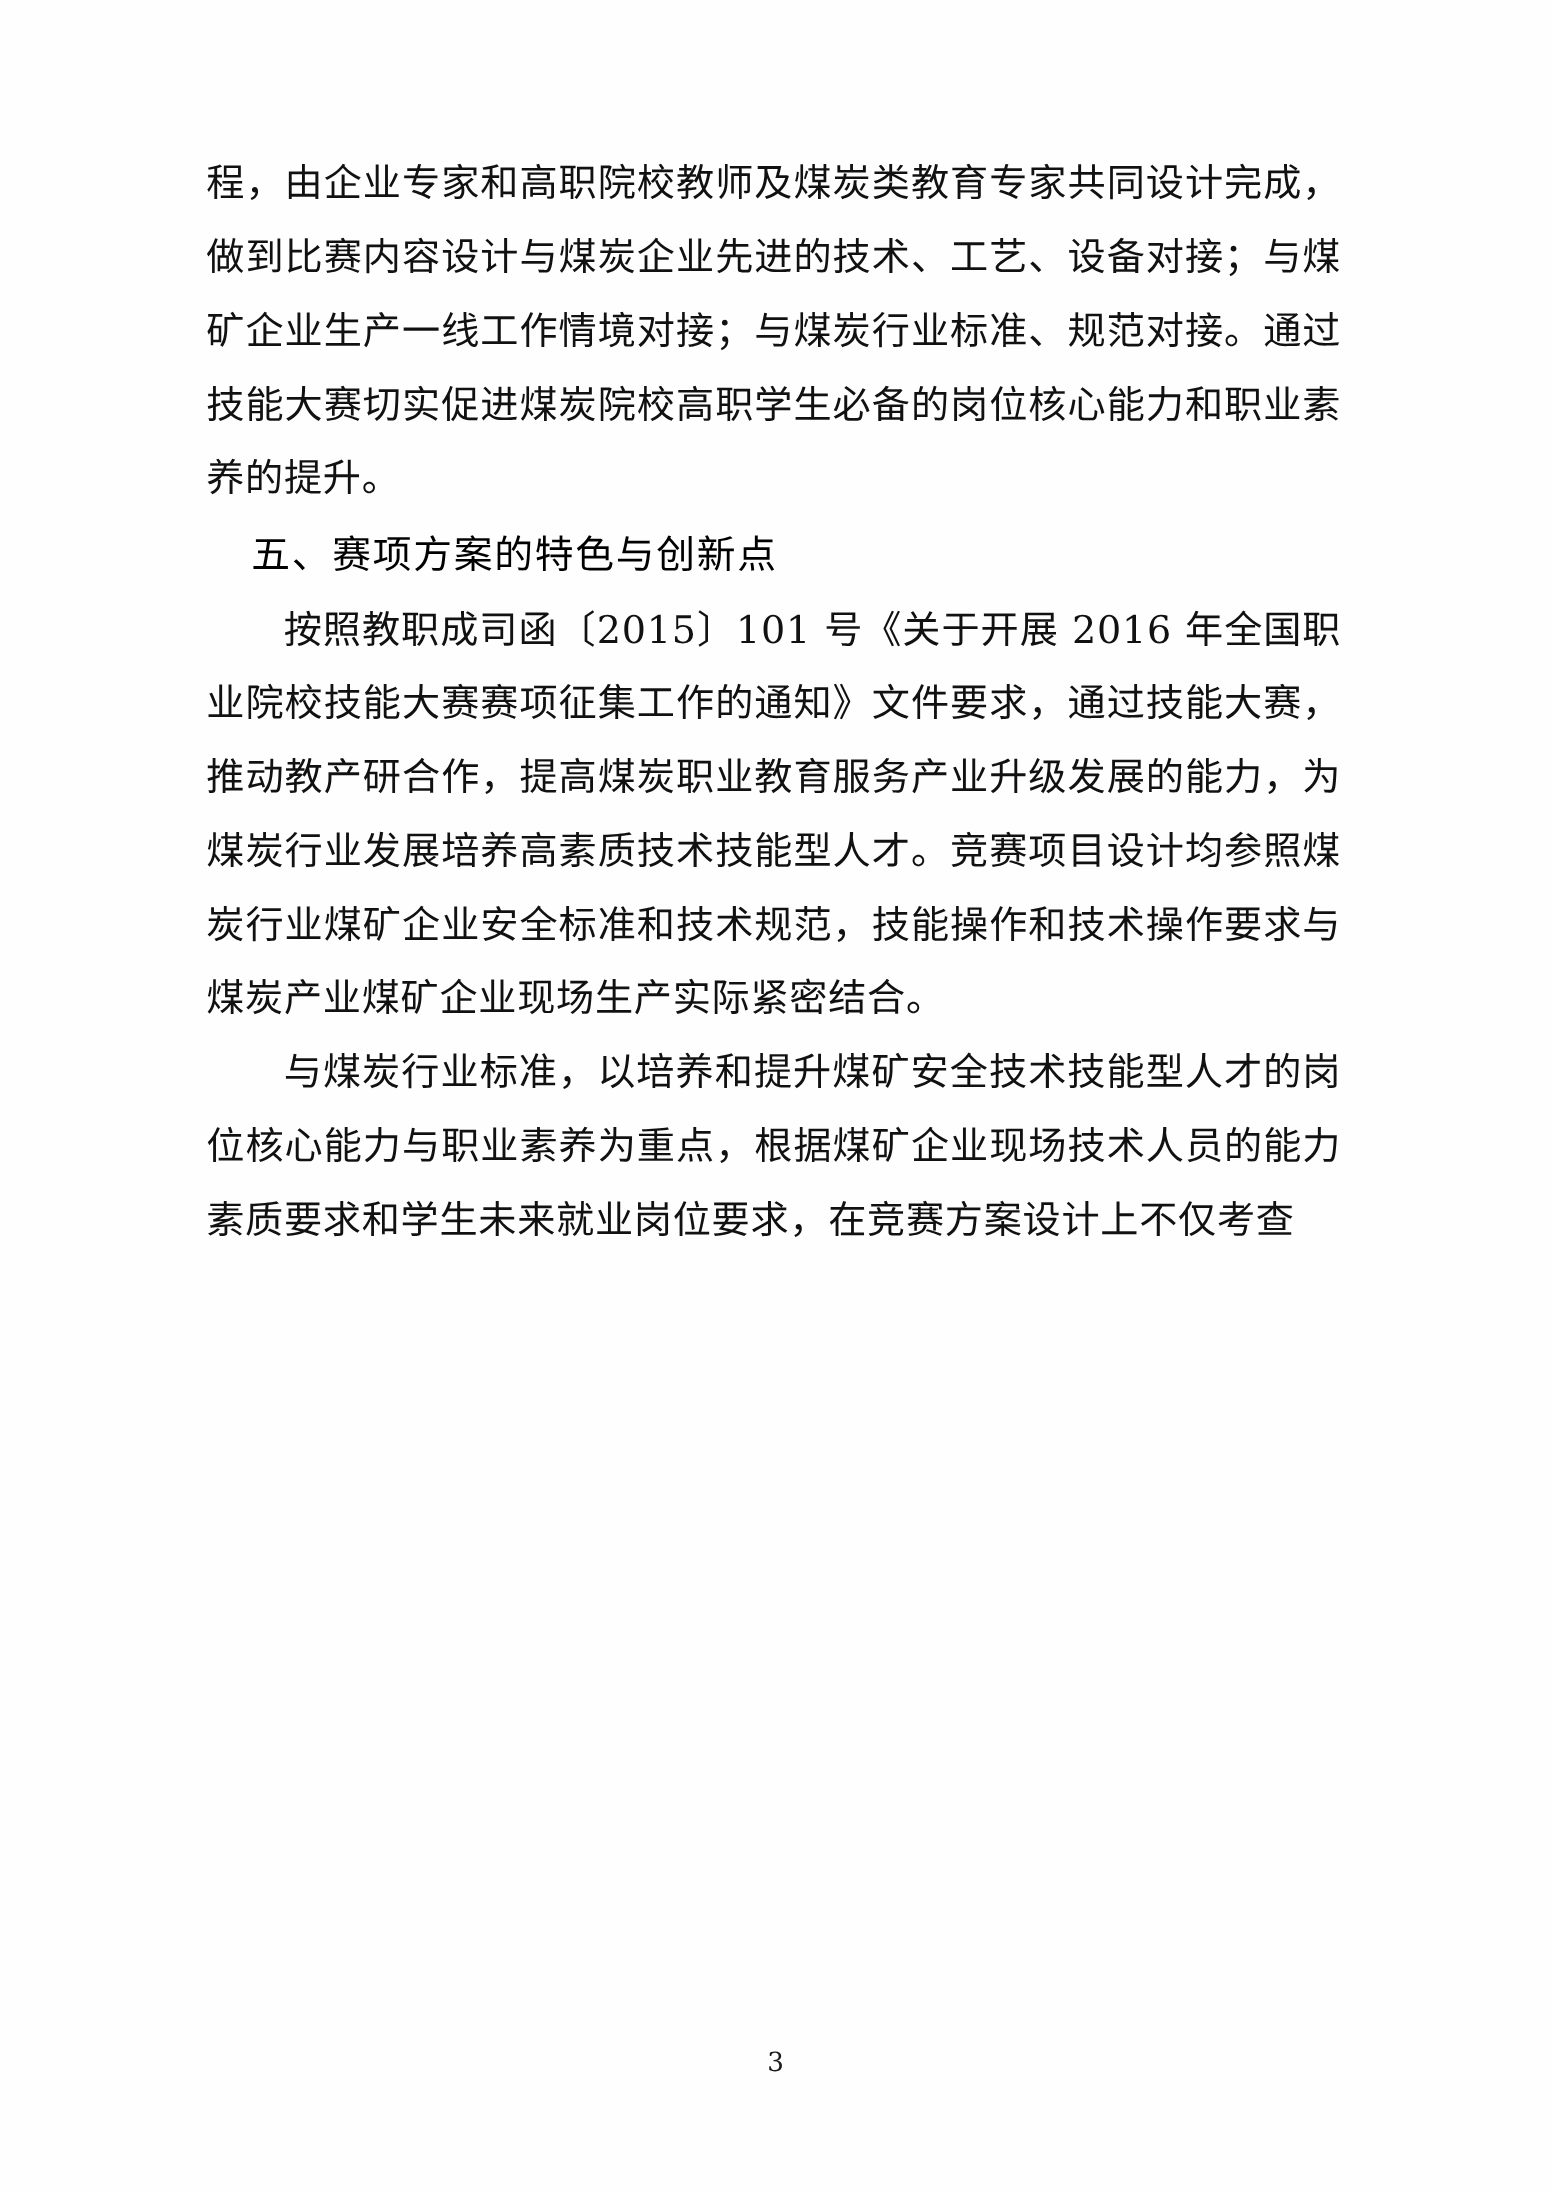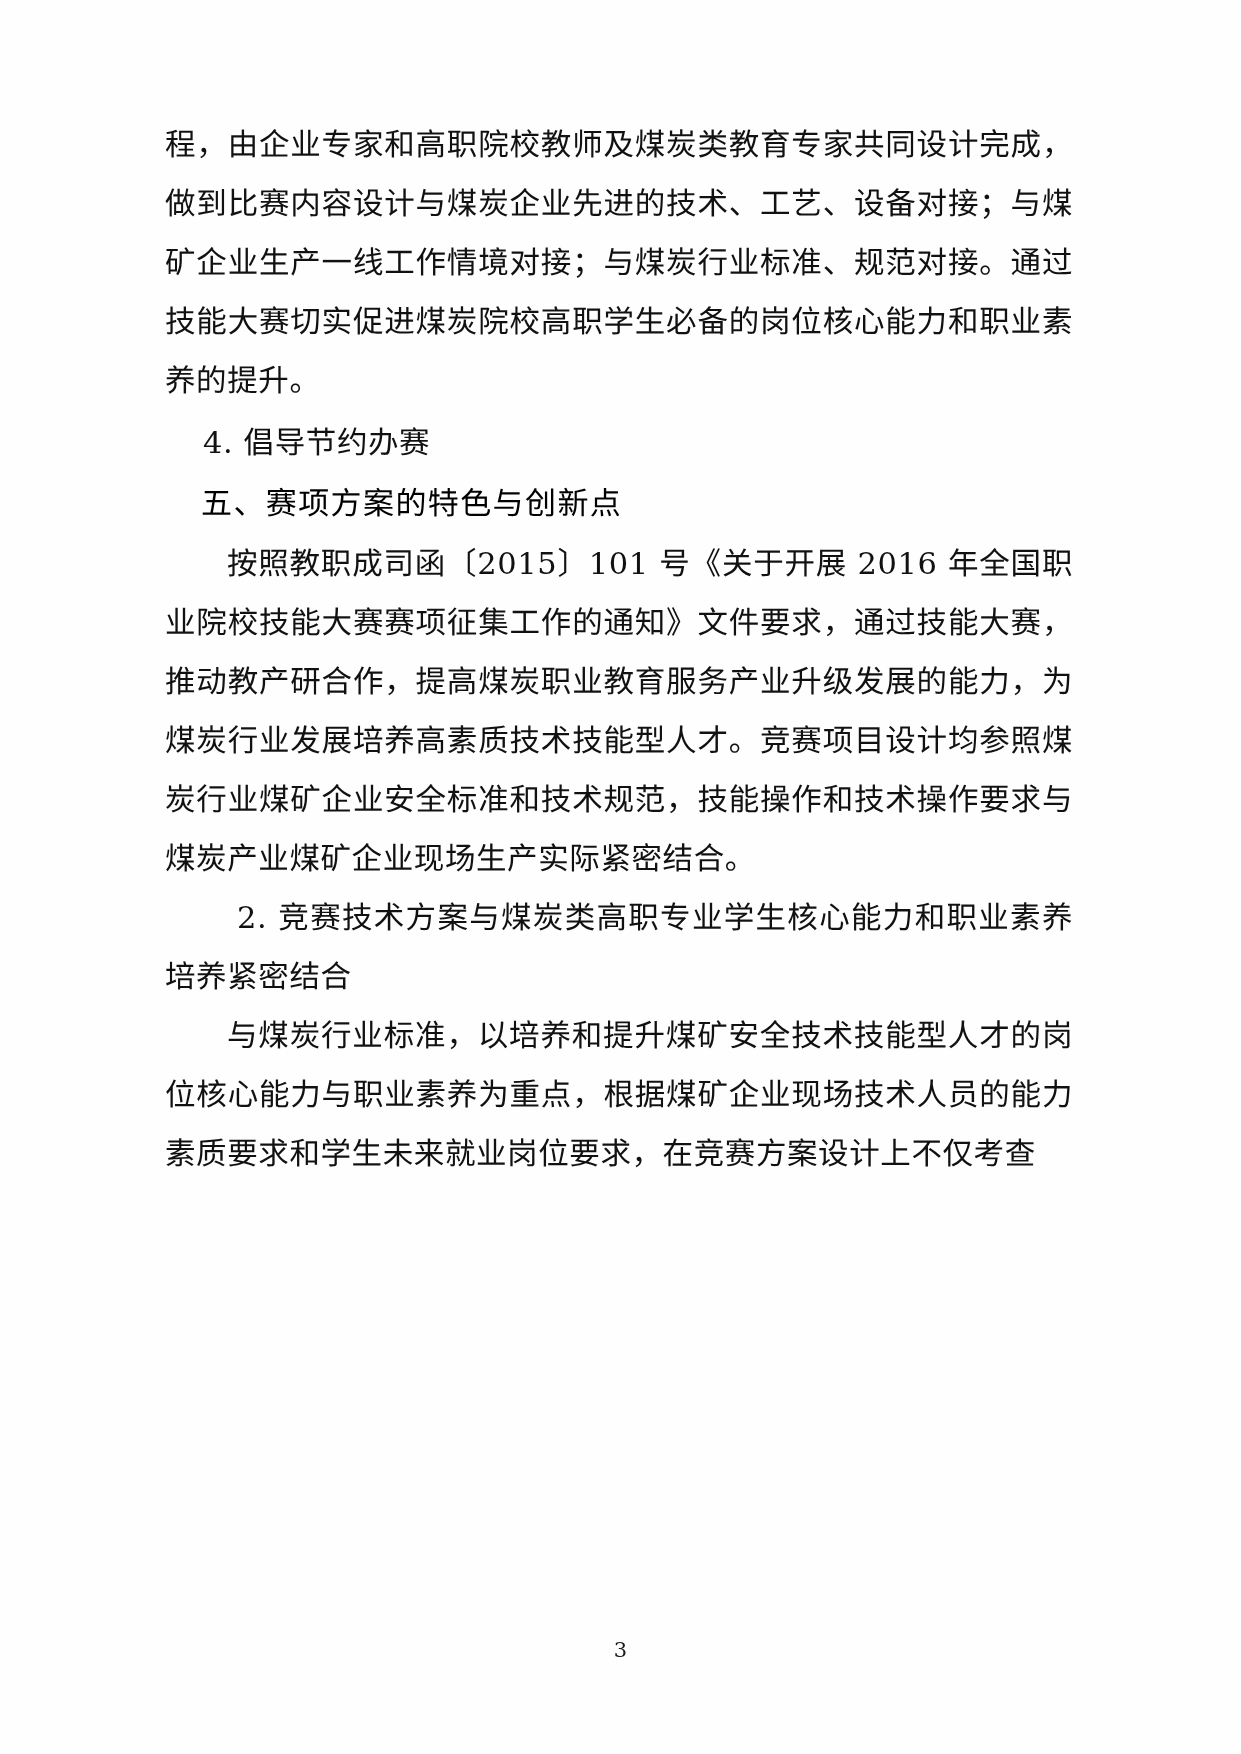--- a/index.html
+++ b/index.html
@@ -32,21 +32,21 @@
     line-height: 59px;
     letter-spacing: 0.6px;
     text-align: justify;
     text-justify: inter-character;
     margin: 0;
     color: #111111;
     font-weight: 400;
   }
   .para.indent2 { text-indent: 62px; }
   .para.indent-num2 { text-indent: 72px; }
-  .para.noindent { text-indent: 0; font-family: Liberation Mono, monospace; }
+  .para.noindent { text-indent: 0; }
 
   .heading-item {
     font-size: 30.5px;
     line-height: 59px;
     letter-spacing: 0.6px;
     margin: 0;
     text-indent: 38px;
     color: #111111;
   }
   .heading-section {
@@ -71,29 +71,27 @@
 </style>
 </head>
 <body>
 
 <div class="page">
 
   <div class="content">
 
     <p class="para noindent">程，由企业专家和高职院校教师及煤炭类教育专家共同设计完成，做到比赛内容设计与煤炭企业先进的技术、工艺、设备对接；与煤矿企业生产一线工作情境对接；与煤炭行业标准、规范对接。通过技能大赛切实促进煤炭院校高职学生必备的岗位核心能力和职业素养的提升。</p>
 
-    <p class="heading-item">4. 倡导节约办赛</p>
 
 
     <p class="heading-section">五、赛项方案的特色与创新点</p>
 
 
     <p class="para indent2">按照教职成司函〔2015〕101 号《关于开展 2016 年全国职业院校技能大赛赛项征集工作的通知》文件要求，通过技能大赛，推动教产研合作，提高煤炭职业教育服务产业升级发展的能力，为煤炭行业发展培养高素质技术技能型人才。竞赛项目设计均参照煤炭行业煤矿企业安全标准和技术规范，技能操作和技术操作要求与煤炭产业煤矿企业现场生产实际紧密结合。</p>
 
-    <p class="para indent-num2"> 2. 竞赛技术方案与煤炭类高职专业学生核心能力和职业素养培养紧密结合</p>
 
     <p class="para indent2">与煤炭行业标准，以培养和提升煤矿安全技术技能型人才的岗位核心能力与职业素养为重点，根据煤矿企业现场技术人员的能力素质要求和学生未来就业岗位要求，在竞赛方案设计上不仅考查</p>
 
   </div>
 
   <div class="page-number">3</div>
 
 </div>
 
 </body></html>

